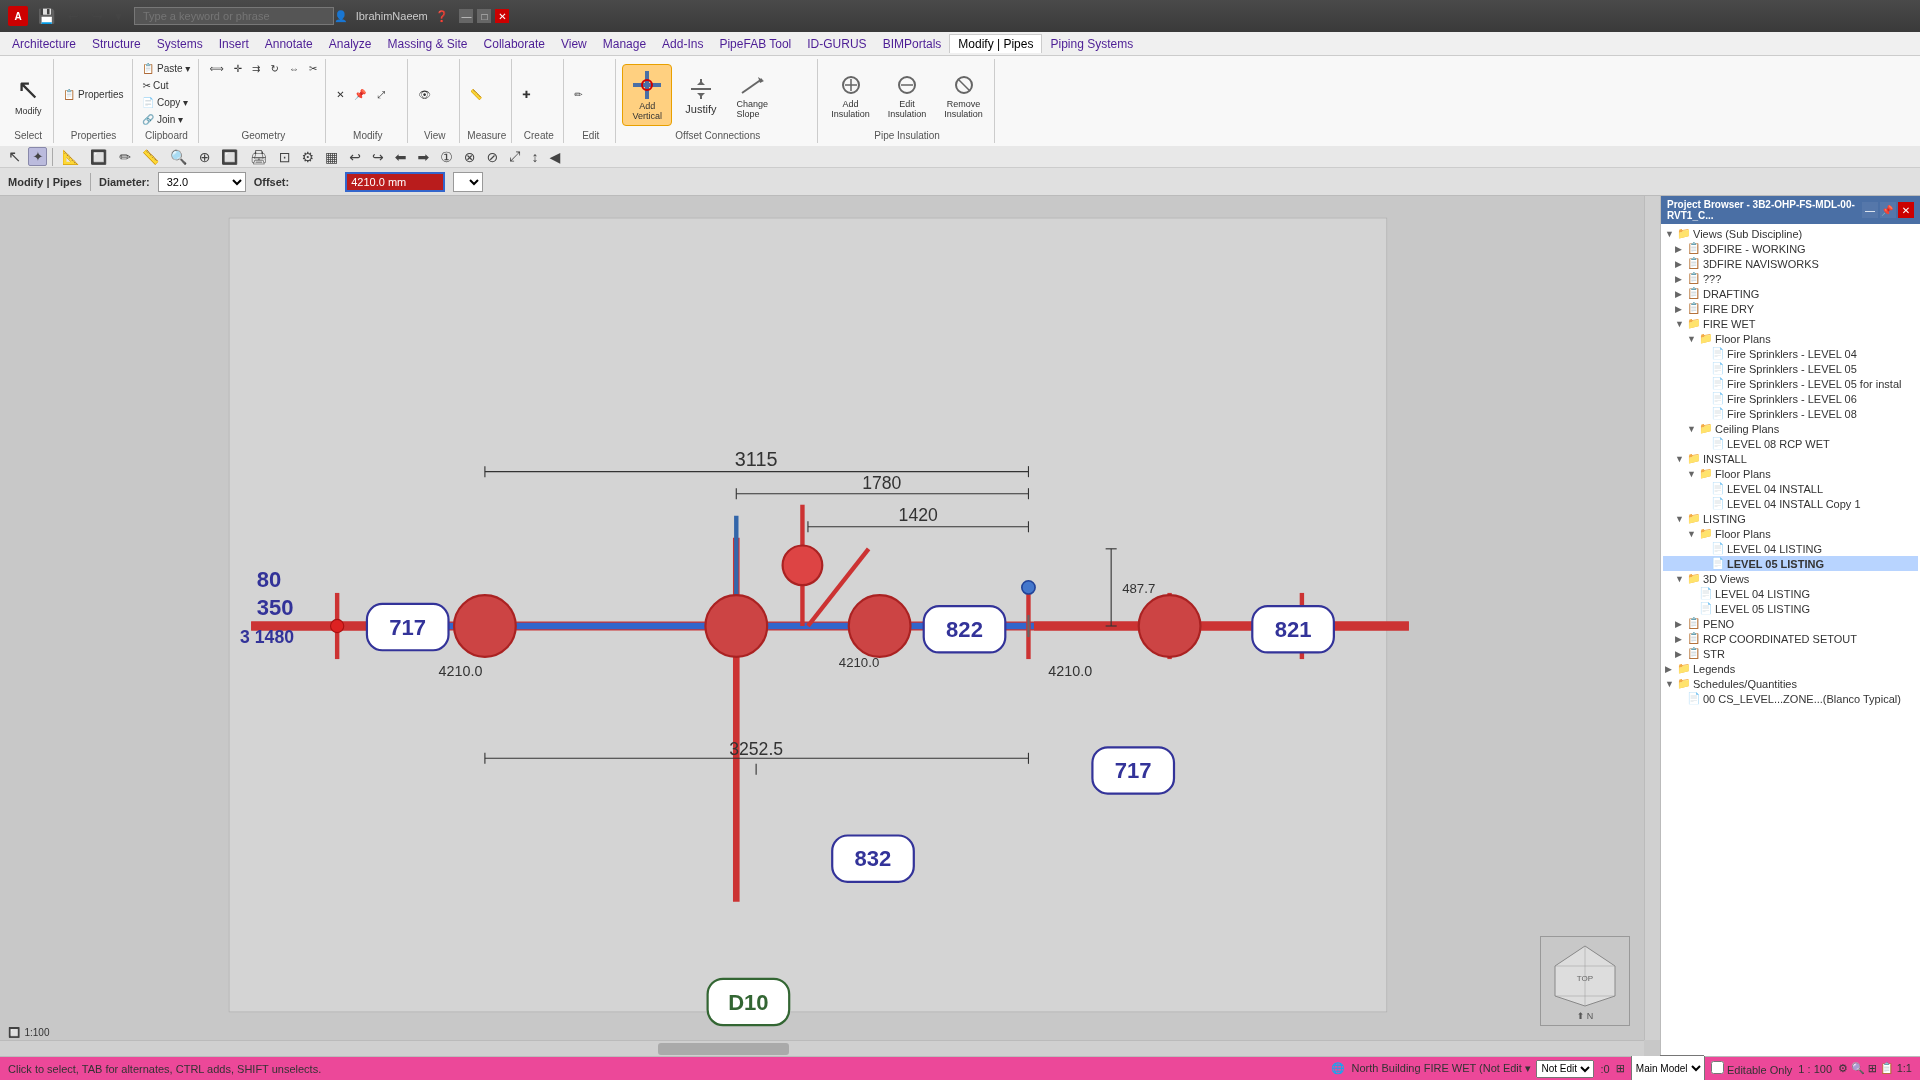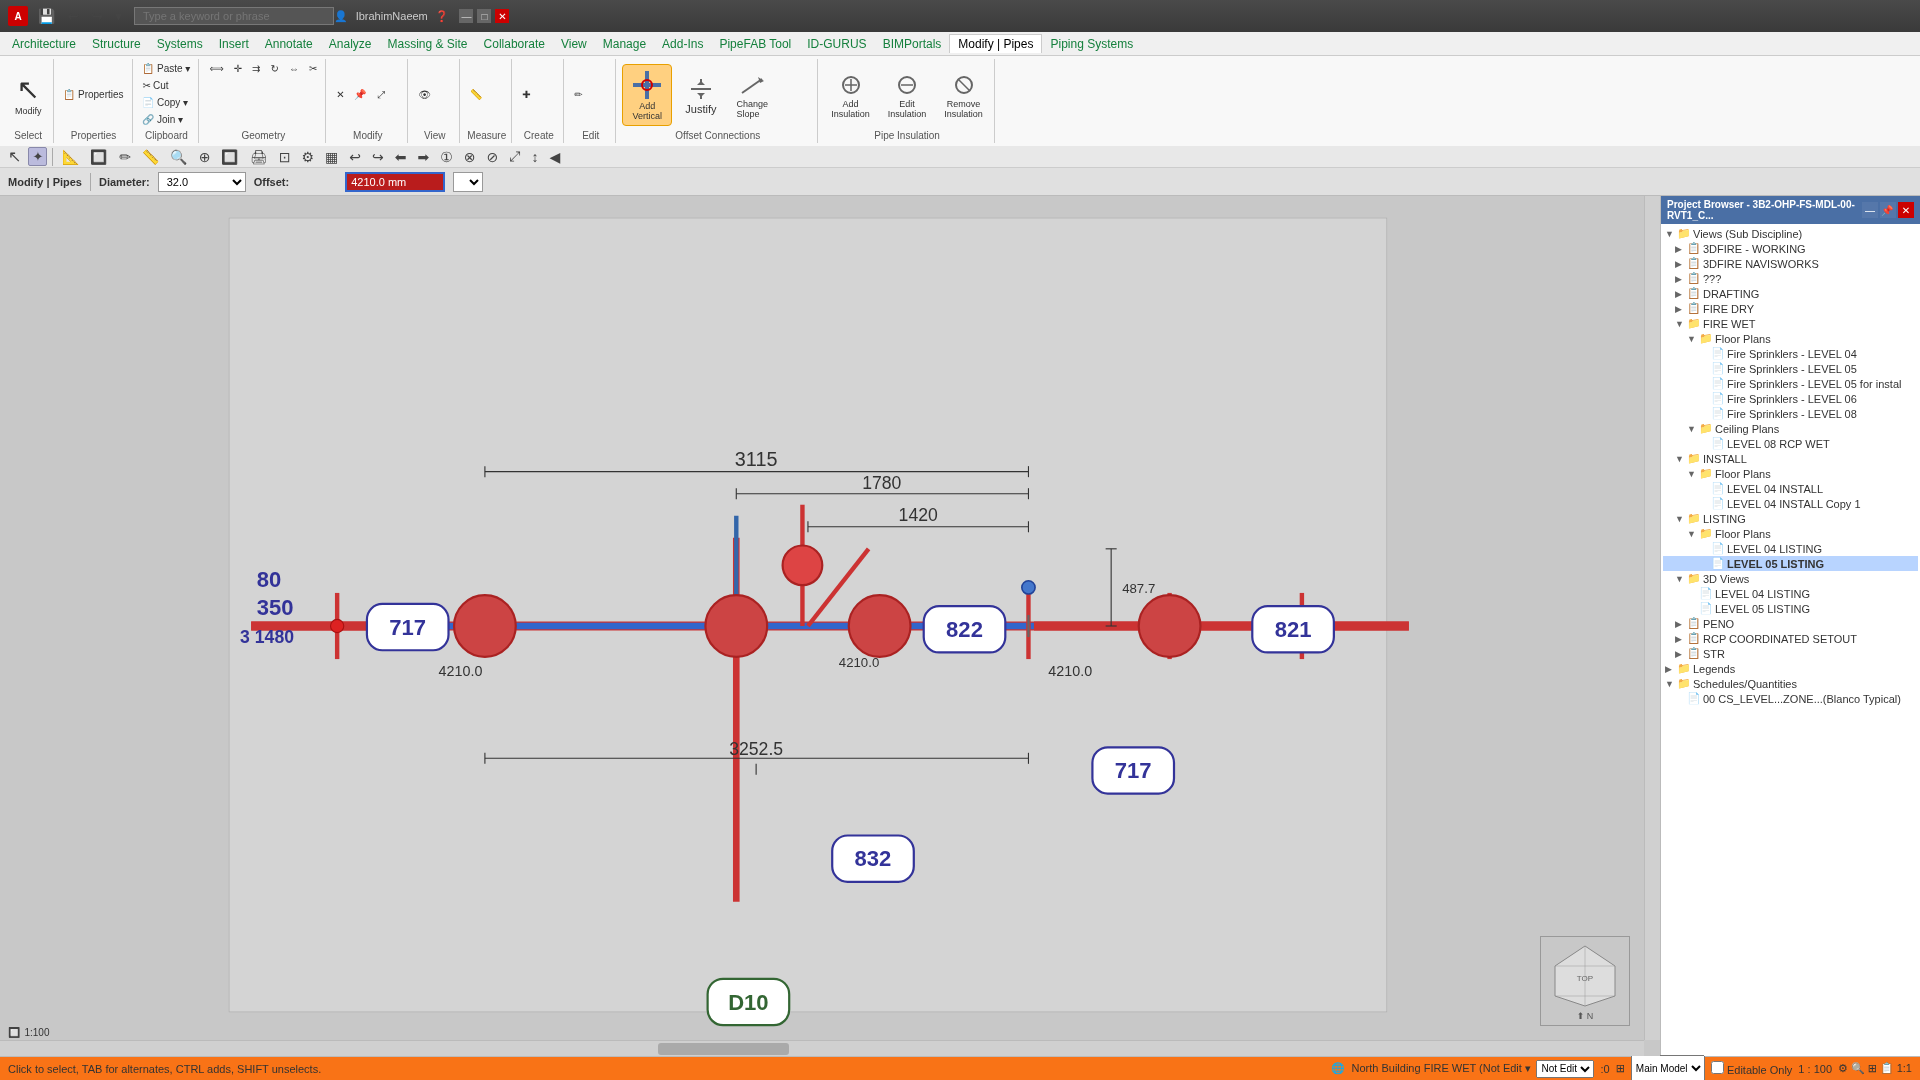--- a/index.html
+++ b/index.html
@@ -28,21 +28,21 @@
       background: #f0f0f0;
       display: flex;
       align-items: center;
       padding: 0 4px;
       border-bottom: 1px solid #ccc;
     }
     #menu-bar .menu-item {
       padding: 2px 8px;
       font-size: 12px;
       cursor: pointer;
-      color: #15803d;
+      color: #4c1d95;
     }
     #menu-bar .active-tab { background: #fff; border: 1px solid #ccc; border-bottom: none; color: #000; }
 
     #ribbon-content {
       display: flex;
       height: 90px;
       background: #f8f8f8;
       align-items: center;
       padding: 2px 4px;
       gap: 2px;
@@ -184,21 +184,21 @@
     .tree-expand { width: 12px; font-size: 9px; color: #666; }
     .tree-icon { width: 14px; font-size: 11px; margin-right: 2px; }
     .tree-label { font-size: 11px; }
     .tree-indent-1 { padding-left: 12px; }
     .tree-indent-2 { padding-left: 24px; }
     .tree-indent-3 { padding-left: 36px; }
 
     
     #status-bar {
       height: 24px;
-      background: #f97316;
+      background: #ec4899;
       border-top: 1px solid #bbb;
       display: flex;
       align-items: center;
       padding: 0 8px;
       font-size: 11px;
       color: #333;
       gap: 8px;
     }
     #status-bar .status-text { flex: 1; }
     #status-bar .status-right { display: flex; align-items: center; gap: 6px; }

